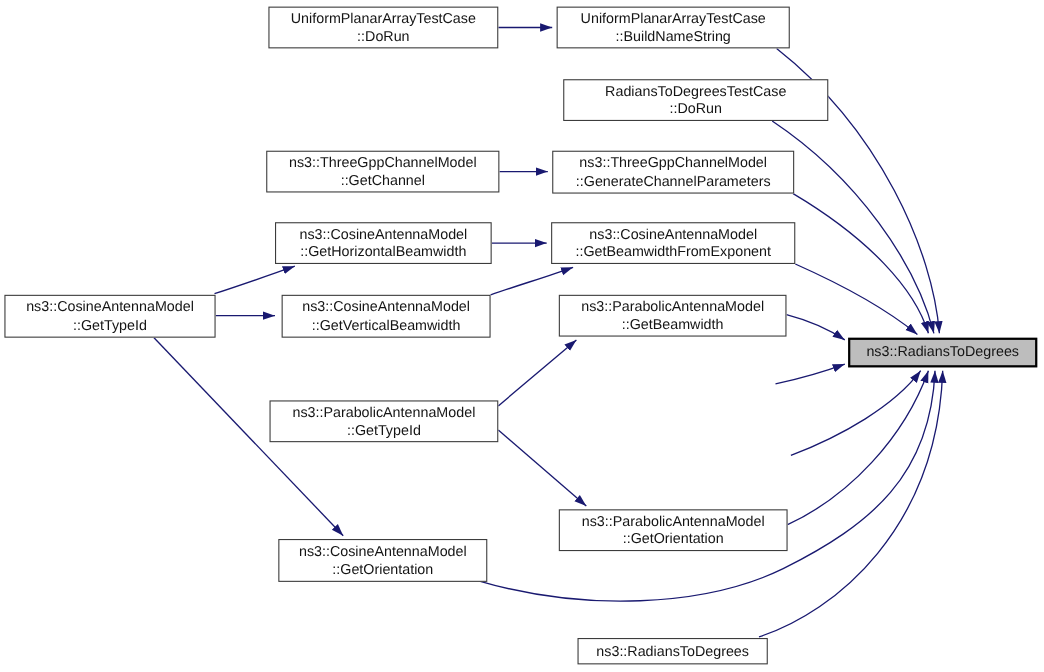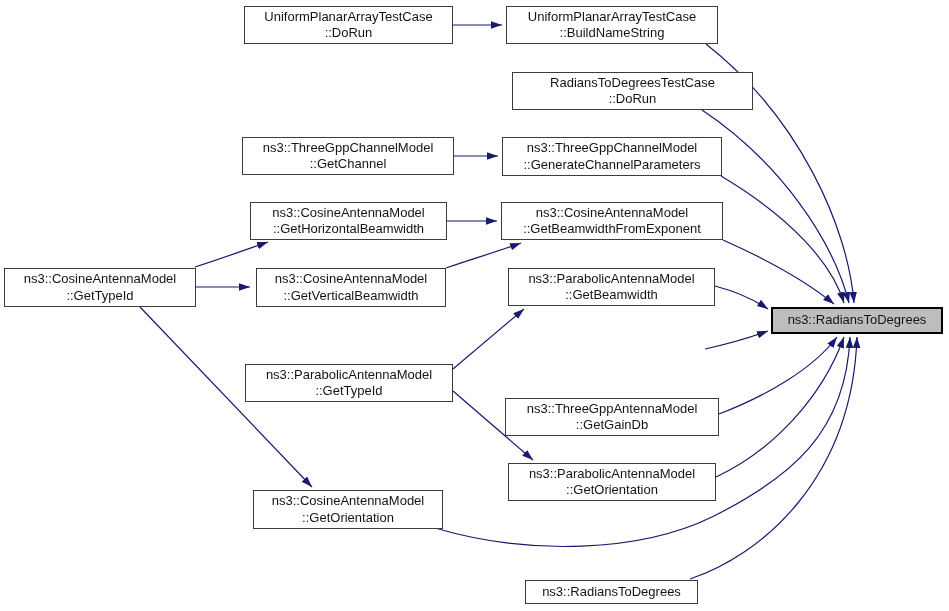--- a/index.html
+++ b/index.html
@@ -77,20 +77,18 @@
 ::GetBeamwidthFromExponent</div>
     <div class="node" style="left: 4px; top: 268px; width: 192px; height: 39px;">ns3::CosineAntennaModel
 ::GetTypeId</div>
     <div class="node" style="left: 256px; top: 268px; width: 190px; height: 39px;">ns3::CosineAntennaModel
 ::GetVerticalBeamwidth</div>
     <div class="node" style="left: 508px; top: 268px; width: 207px; height: 38px;">ns3::ParabolicAntennaModel
 ::GetBeamwidth</div>
     <div class="node highlighted" style="left: 771px; top: 307px; width: 172px; height: 27px;">ns3::RadiansToDegrees</div>
     <div class="node" style="left: 245px; top: 364px; width: 208px; height: 38px;">ns3::ParabolicAntennaModel
 ::GetTypeId</div>
-    <div class="node" style="left: 505px; top: 398px; width: 214px; height: 38px;">ns3::ThreeGppAntennaModel
-::GetGainDb</div>
     <div class="node" style="left: 508px; top: 463px; width: 208px; height: 38px;">ns3::ParabolicAntennaModel
 ::GetOrientation</div>
     <div class="node" style="left: 253px; top: 490px; width: 190px; height: 39px;">ns3::CosineAntennaModel
 ::GetOrientation</div>
     <div class="node" style="left: 525px; top: 580px; width: 173px; height: 24px;">ns3::RadiansToDegrees</div>
   </div>
 
 </body></html>

